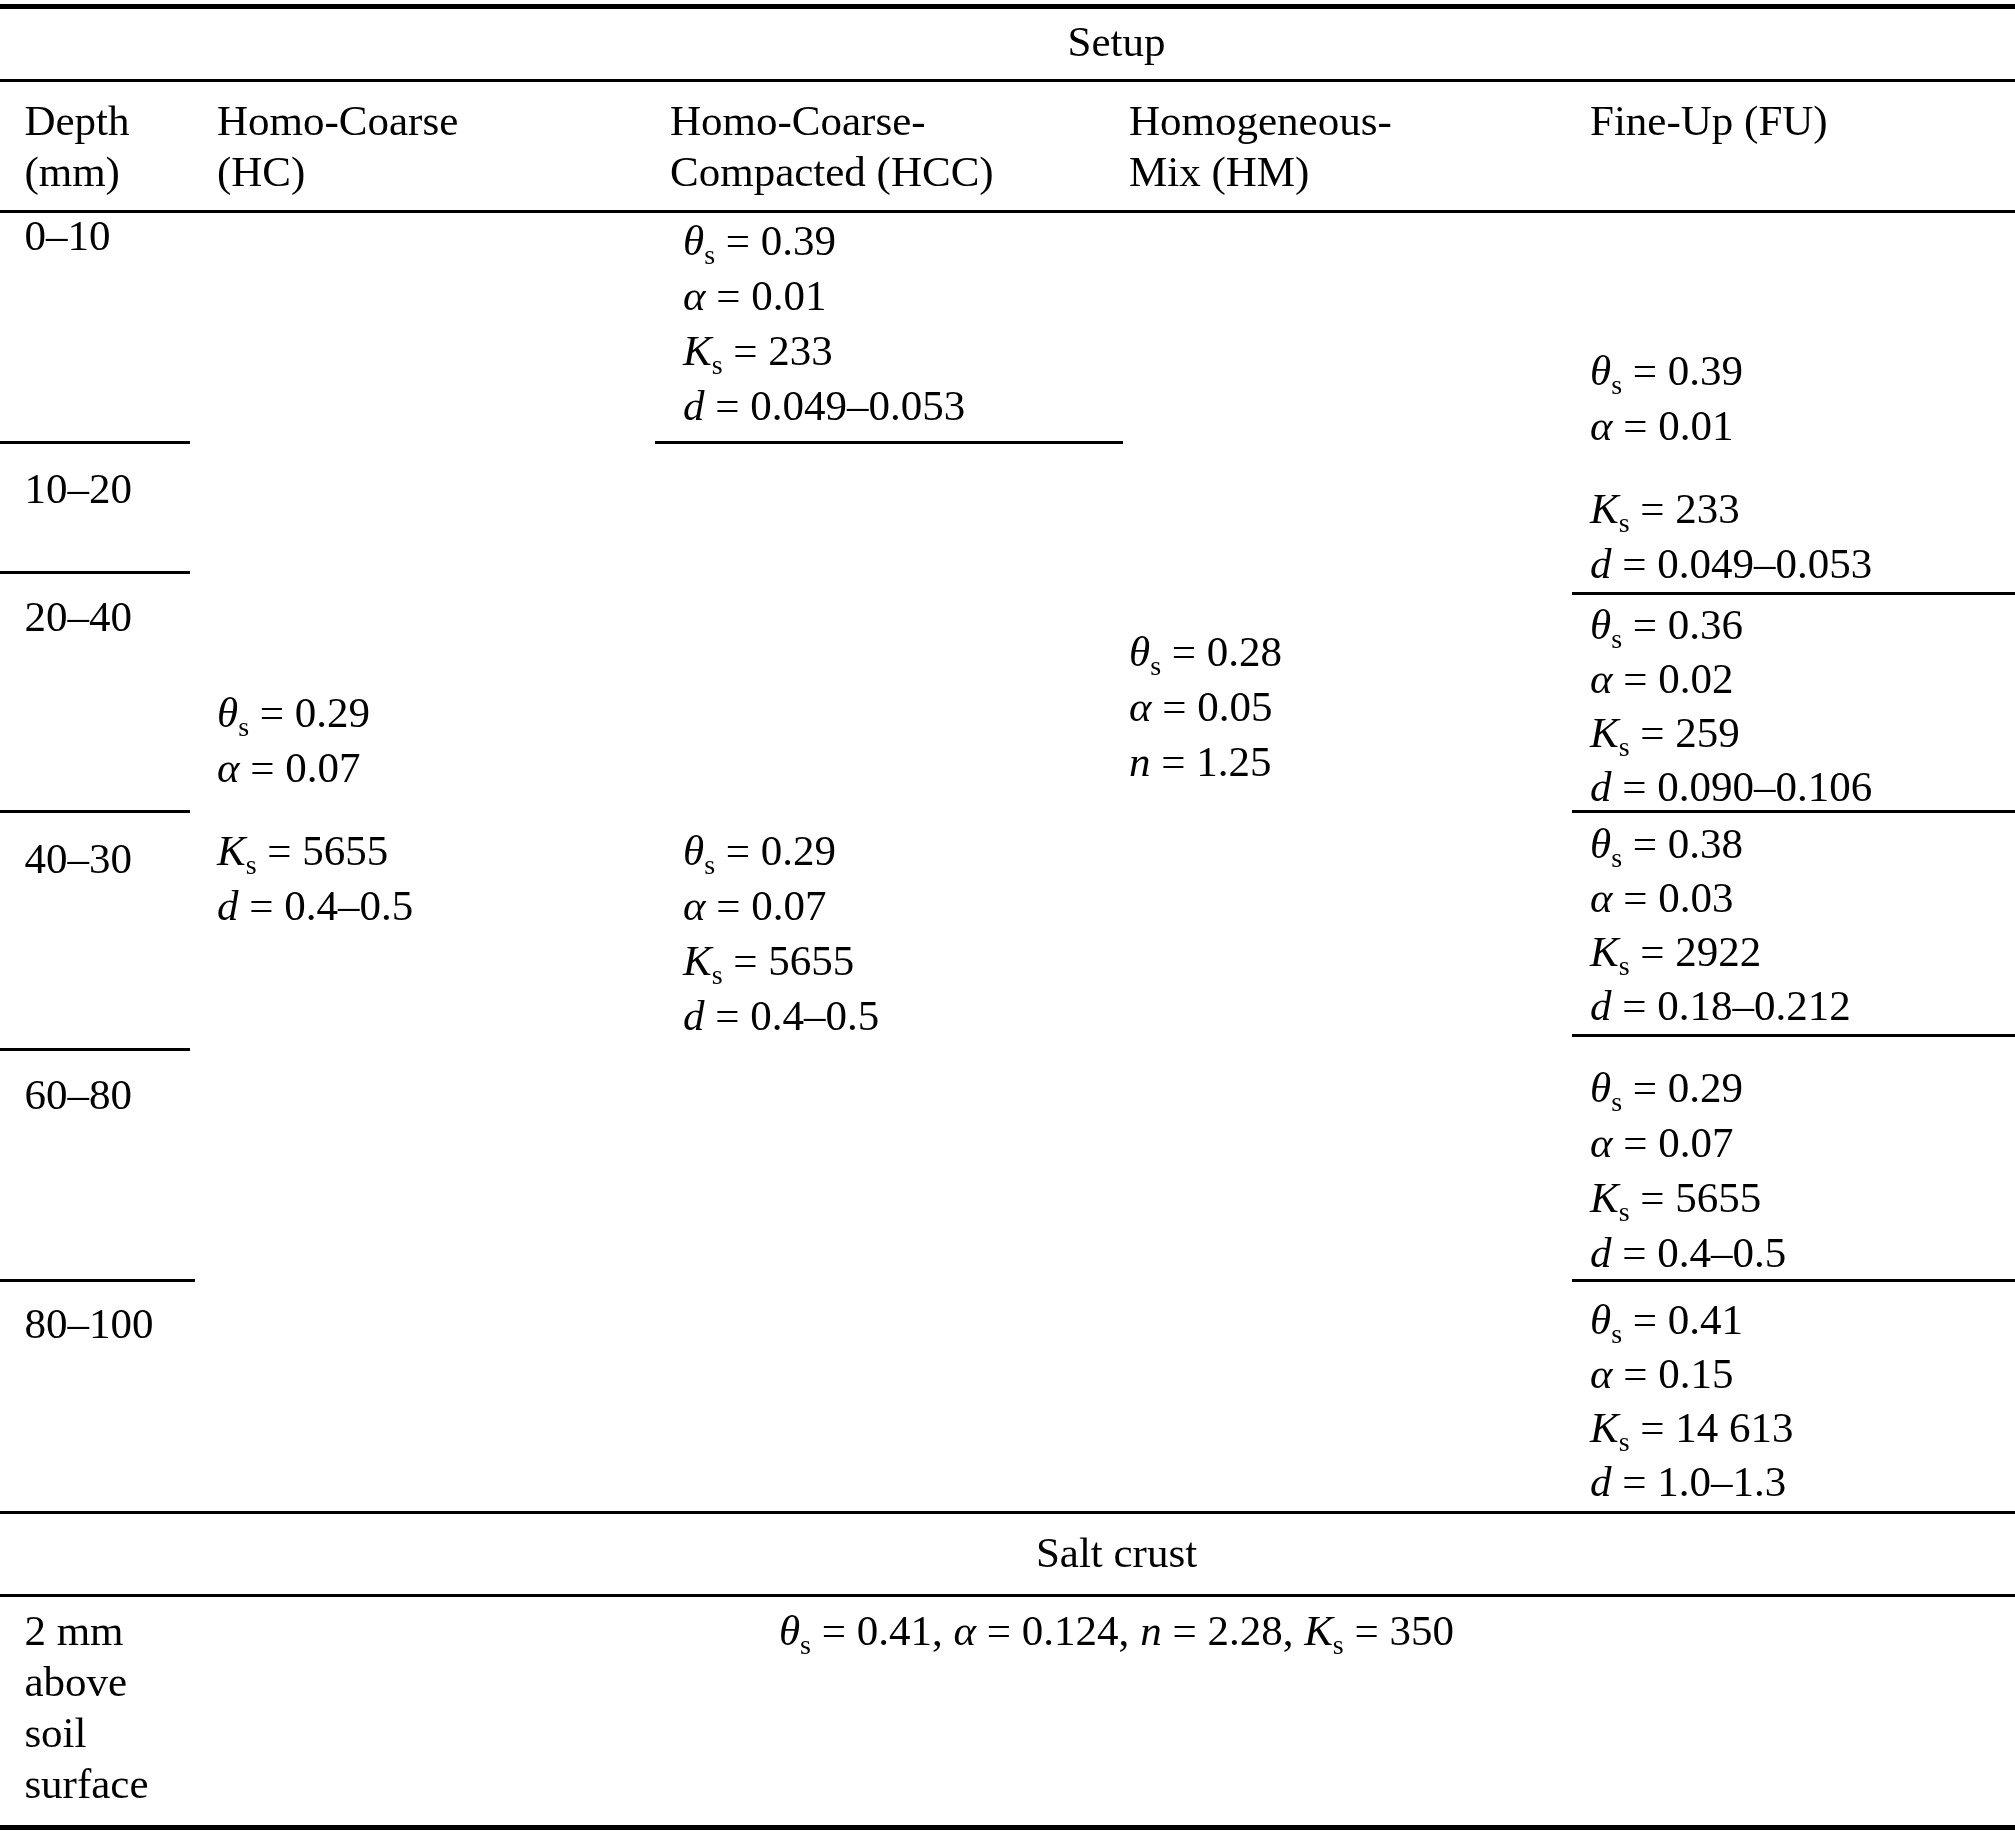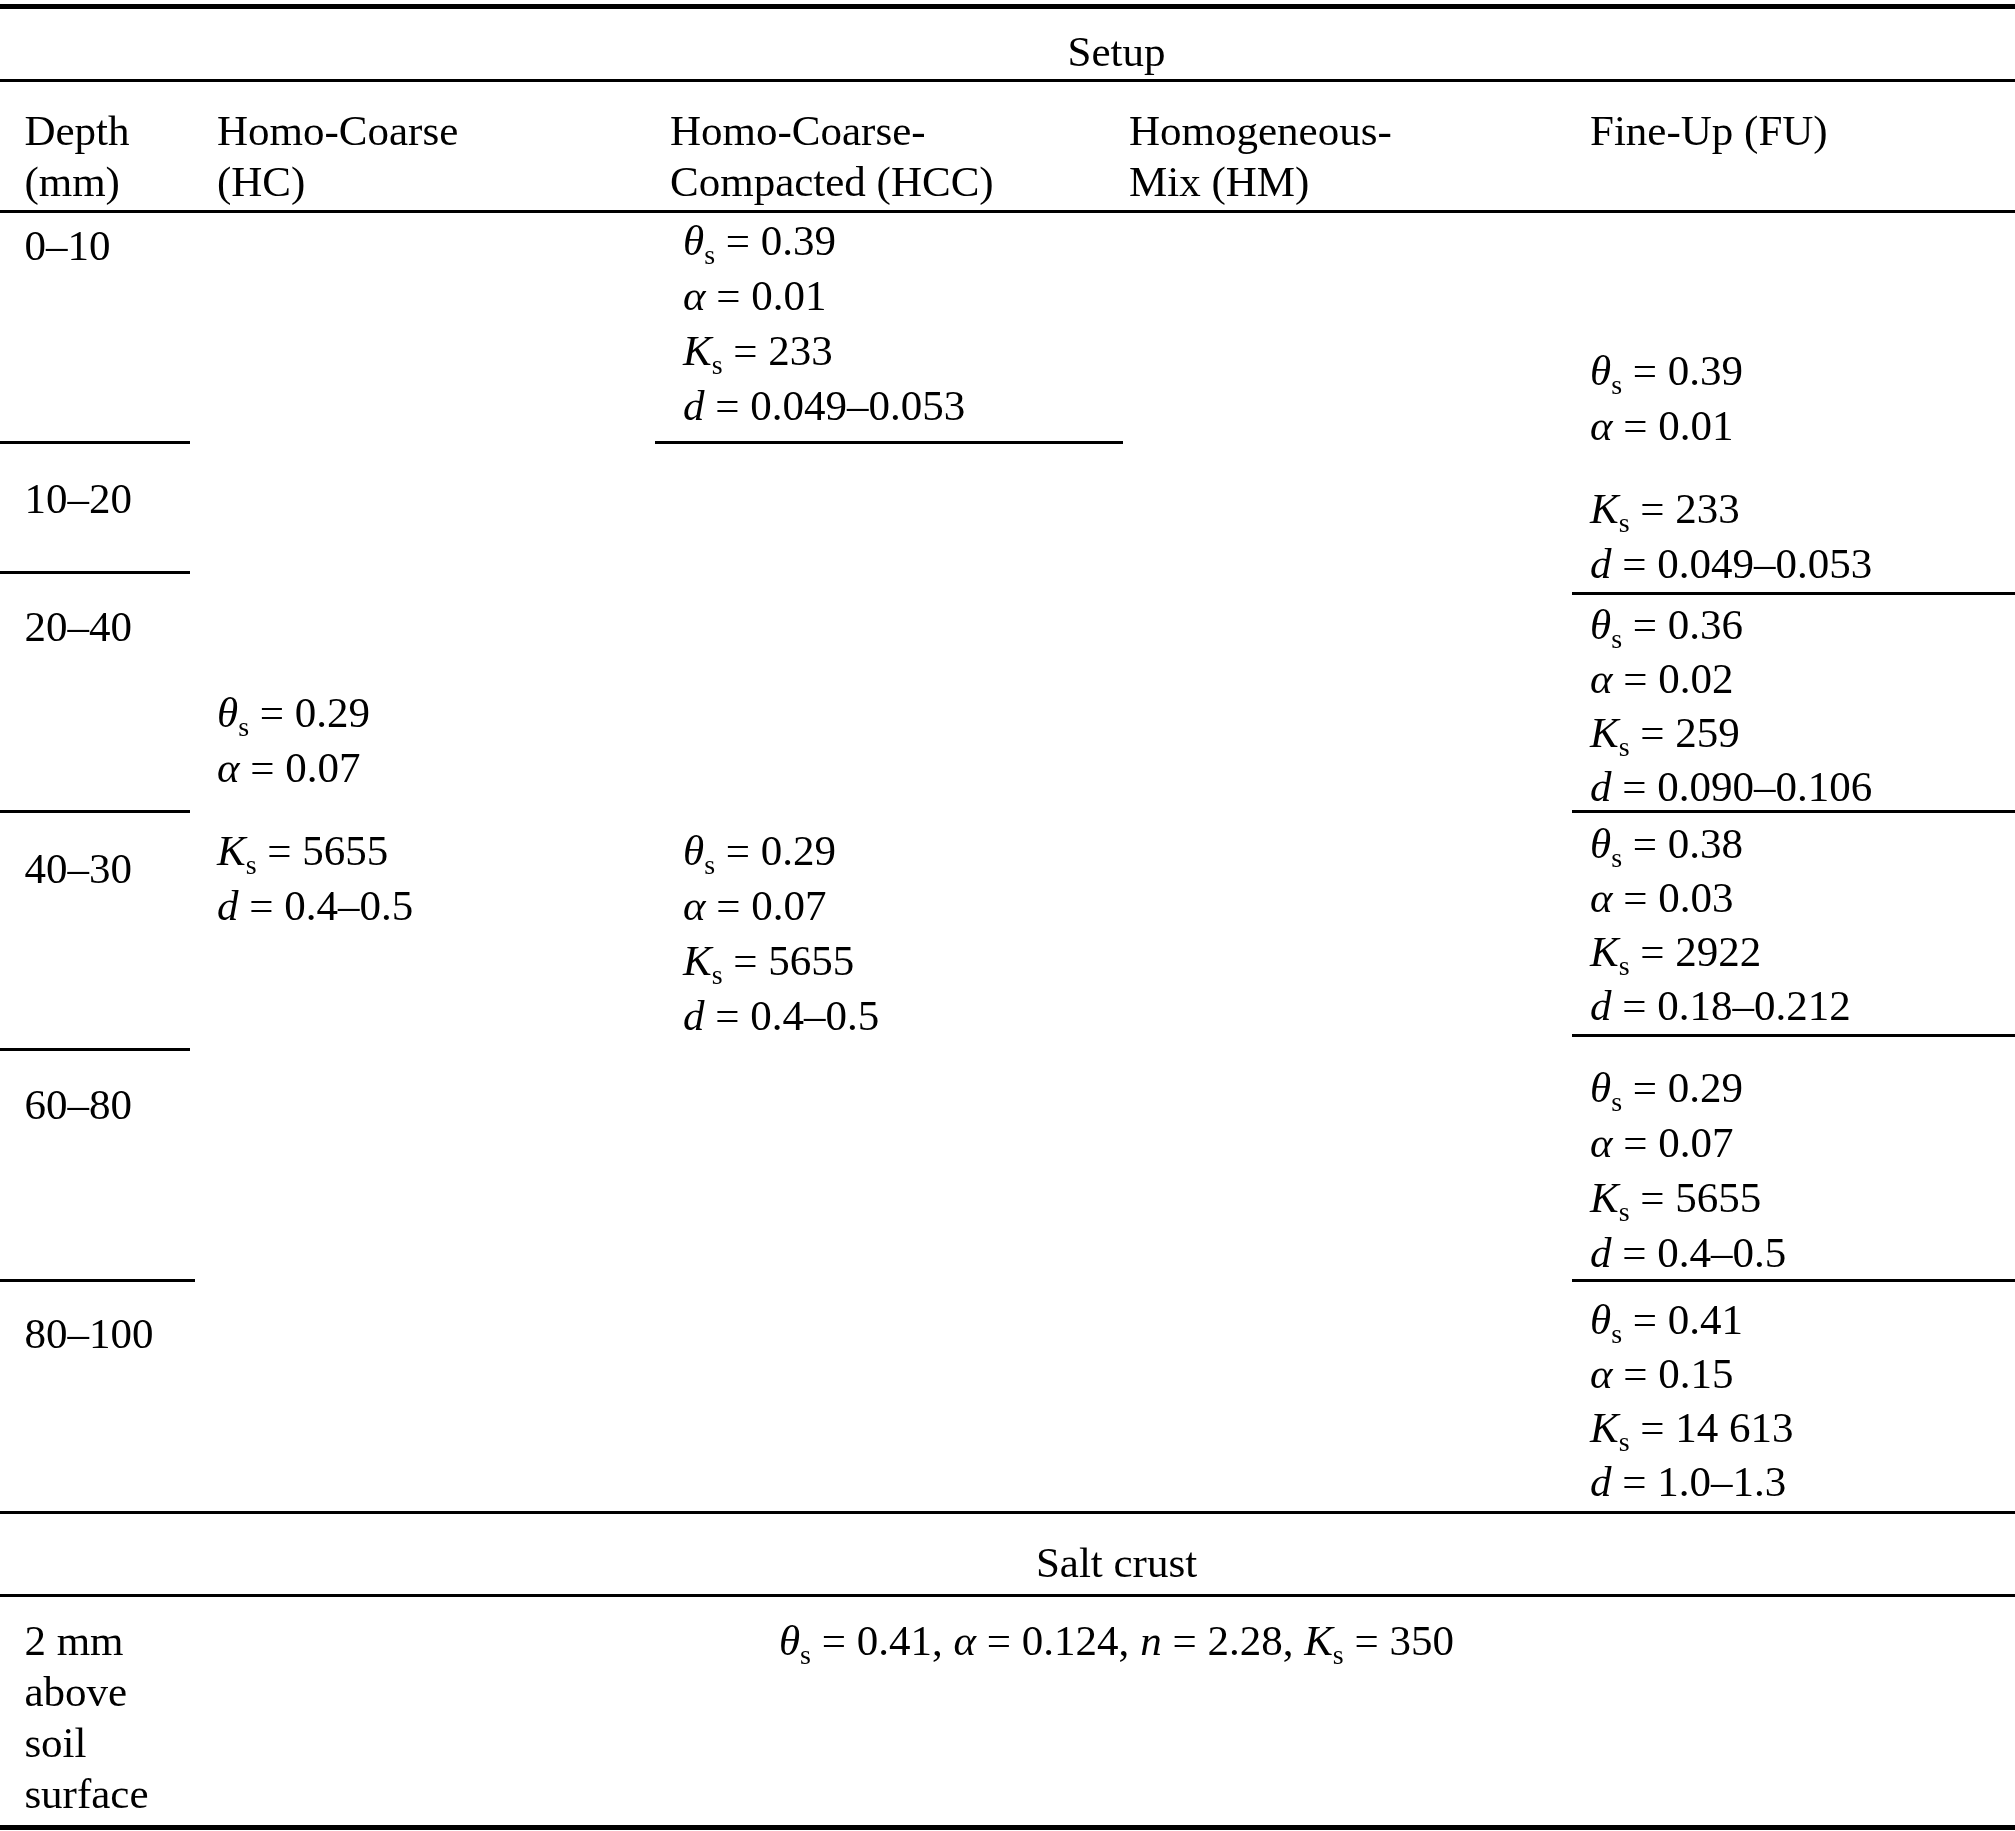--- a/index.html
+++ b/index.html
@@ -6,21 +6,21 @@
   .canvas{
     position:relative;
     width:2016px;height:1832px;
     background:#ffffff;
     color:#000000;
     font-family:"Liberation Serif","DejaVu Serif",serif;
     font-size:43px;
     overflow:hidden;
   }
   .rule{position:absolute;background:#000000;}
-  .txt{position:absolute;white-space:pre-line;line-height:51px;margin-top:10px;}
+  .txt{position:absolute;white-space:pre-line;line-height:51px;}
   .eqb{position:absolute;line-height:55px;}
   .eqb.tight{line-height:54px;}
   .cspan{left:217px;right:0;text-align:center;}
   .eqline i, .eqinline i{font-style:italic;font-family:"Liberation Serif","DejaVu Serif",serif;}
   sub{font-size:28px;line-height:0;vertical-align:-8.8px;}
 </style>
 </head>
 <body>
 
 <div class="canvas">
@@ -74,20 +74,25 @@
       <div class="eqline"><i>α</i><span> = 0.01</span></div>
     </div>
   <div class="eqb" style="top:481px;left:1590px">
       <div class="eqline"><i>K</i><sub>s</sub><span> = 233</span></div>
       <div class="eqline"><i>d</i><span> = 0.049–0.053</span></div>
     </div>
   <div class="eqb" style="top:685px;left:217px">
       <div class="eqline"><i>θ</i><sub>s</sub><span> = 0.29</span></div>
       <div class="eqline"><i>α</i><span> = 0.07</span></div>
     </div>
+  <div class="eqb" style="top:624px;left:1129px">
+      <div class="eqline"><i>θ</i><sub>s</sub><span> = 0.28</span></div>
+      <div class="eqline"><i>α</i><span> = 0.05</span></div>
+      <div class="eqline"><i>n</i><span> = 1.25</span></div>
+    </div>
   <div class="eqb tight" style="top:598px;left:1590px">
       <div class="eqline"><i>θ</i><sub>s</sub><span> = 0.36</span></div>
       <div class="eqline"><i>α</i><span> = 0.02</span></div>
       <div class="eqline"><i>K</i><sub>s</sub><span> = 259</span></div>
       <div class="eqline"><i>d</i><span> = 0.090–0.106</span></div>
     </div>
   <div class="eqb" style="top:823px;left:217px">
       <div class="eqline"><i>K</i><sub>s</sub><span> = 5655</span></div>
       <div class="eqline"><i>d</i><span> = 0.4–0.5</span></div>
     </div>

